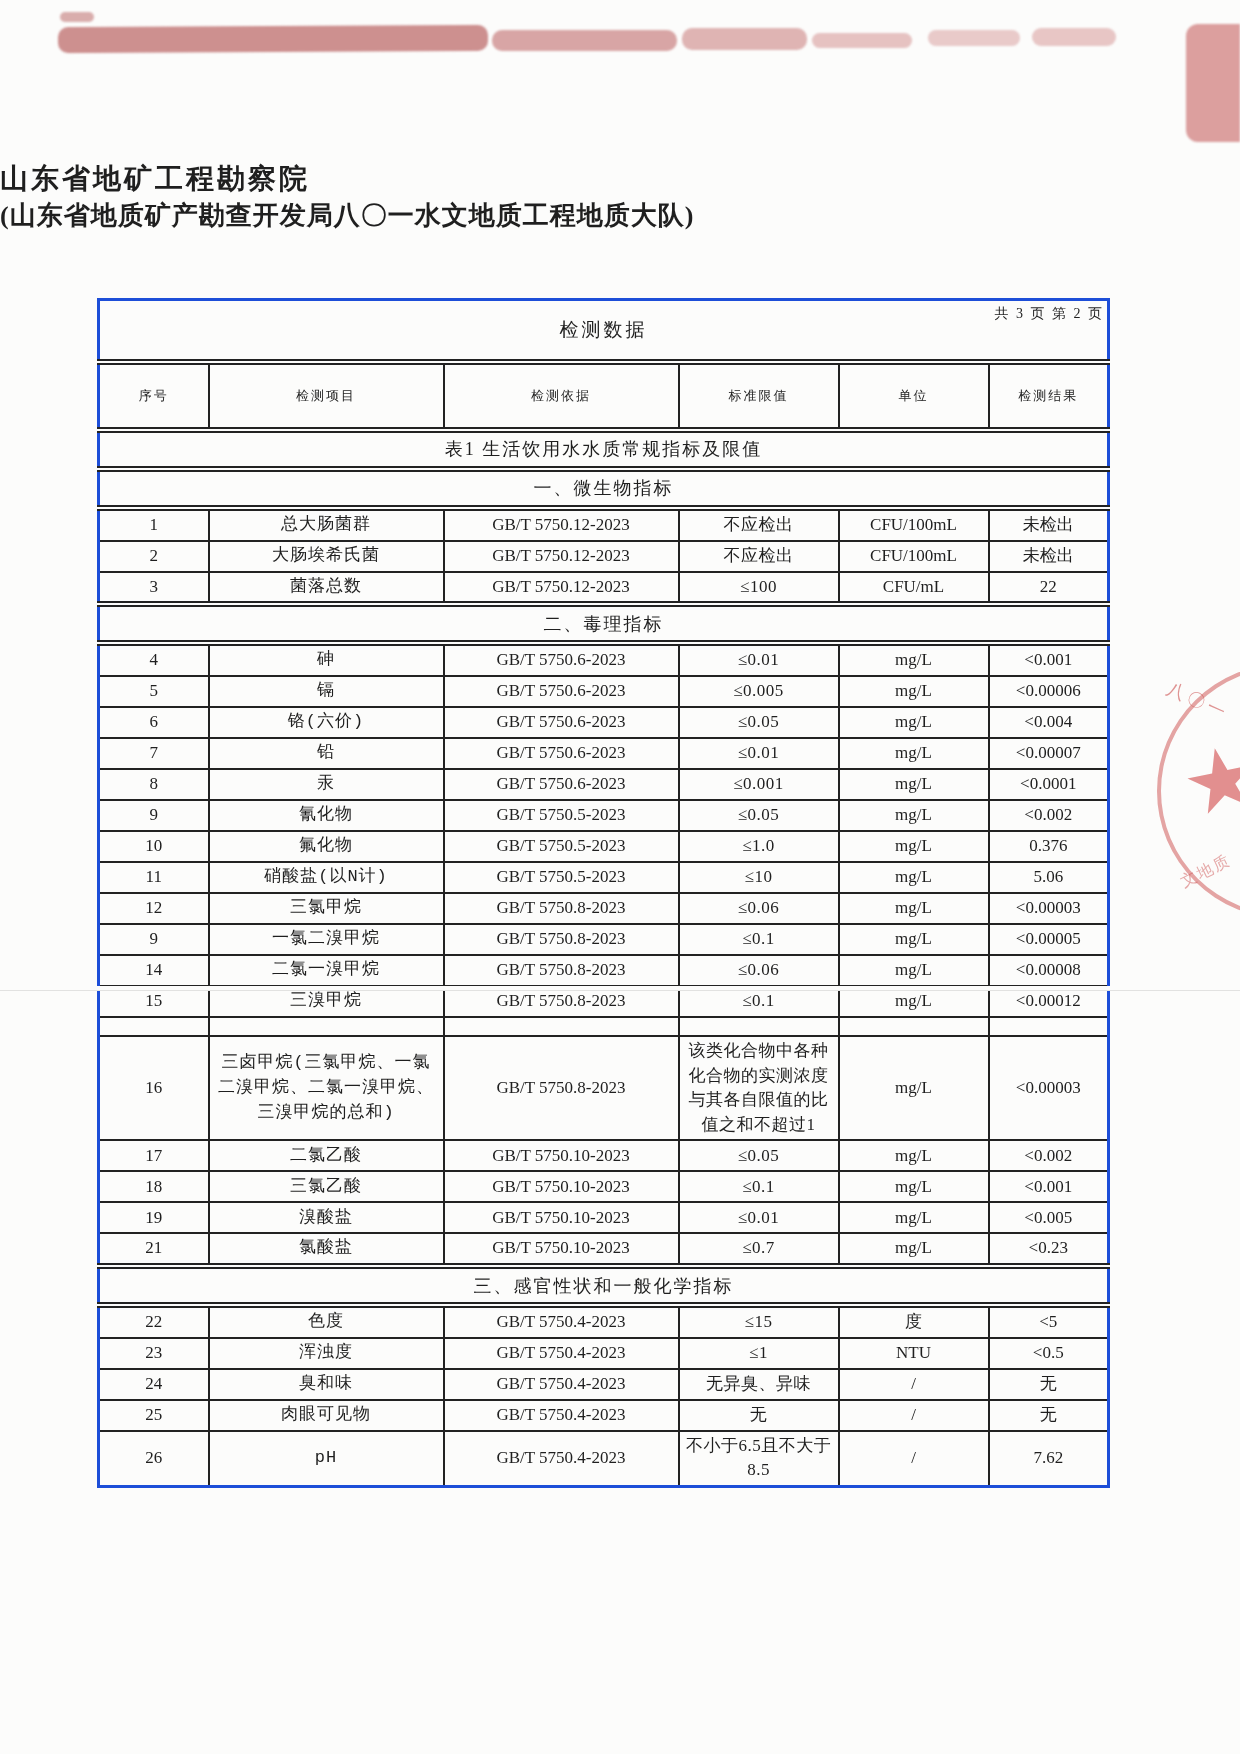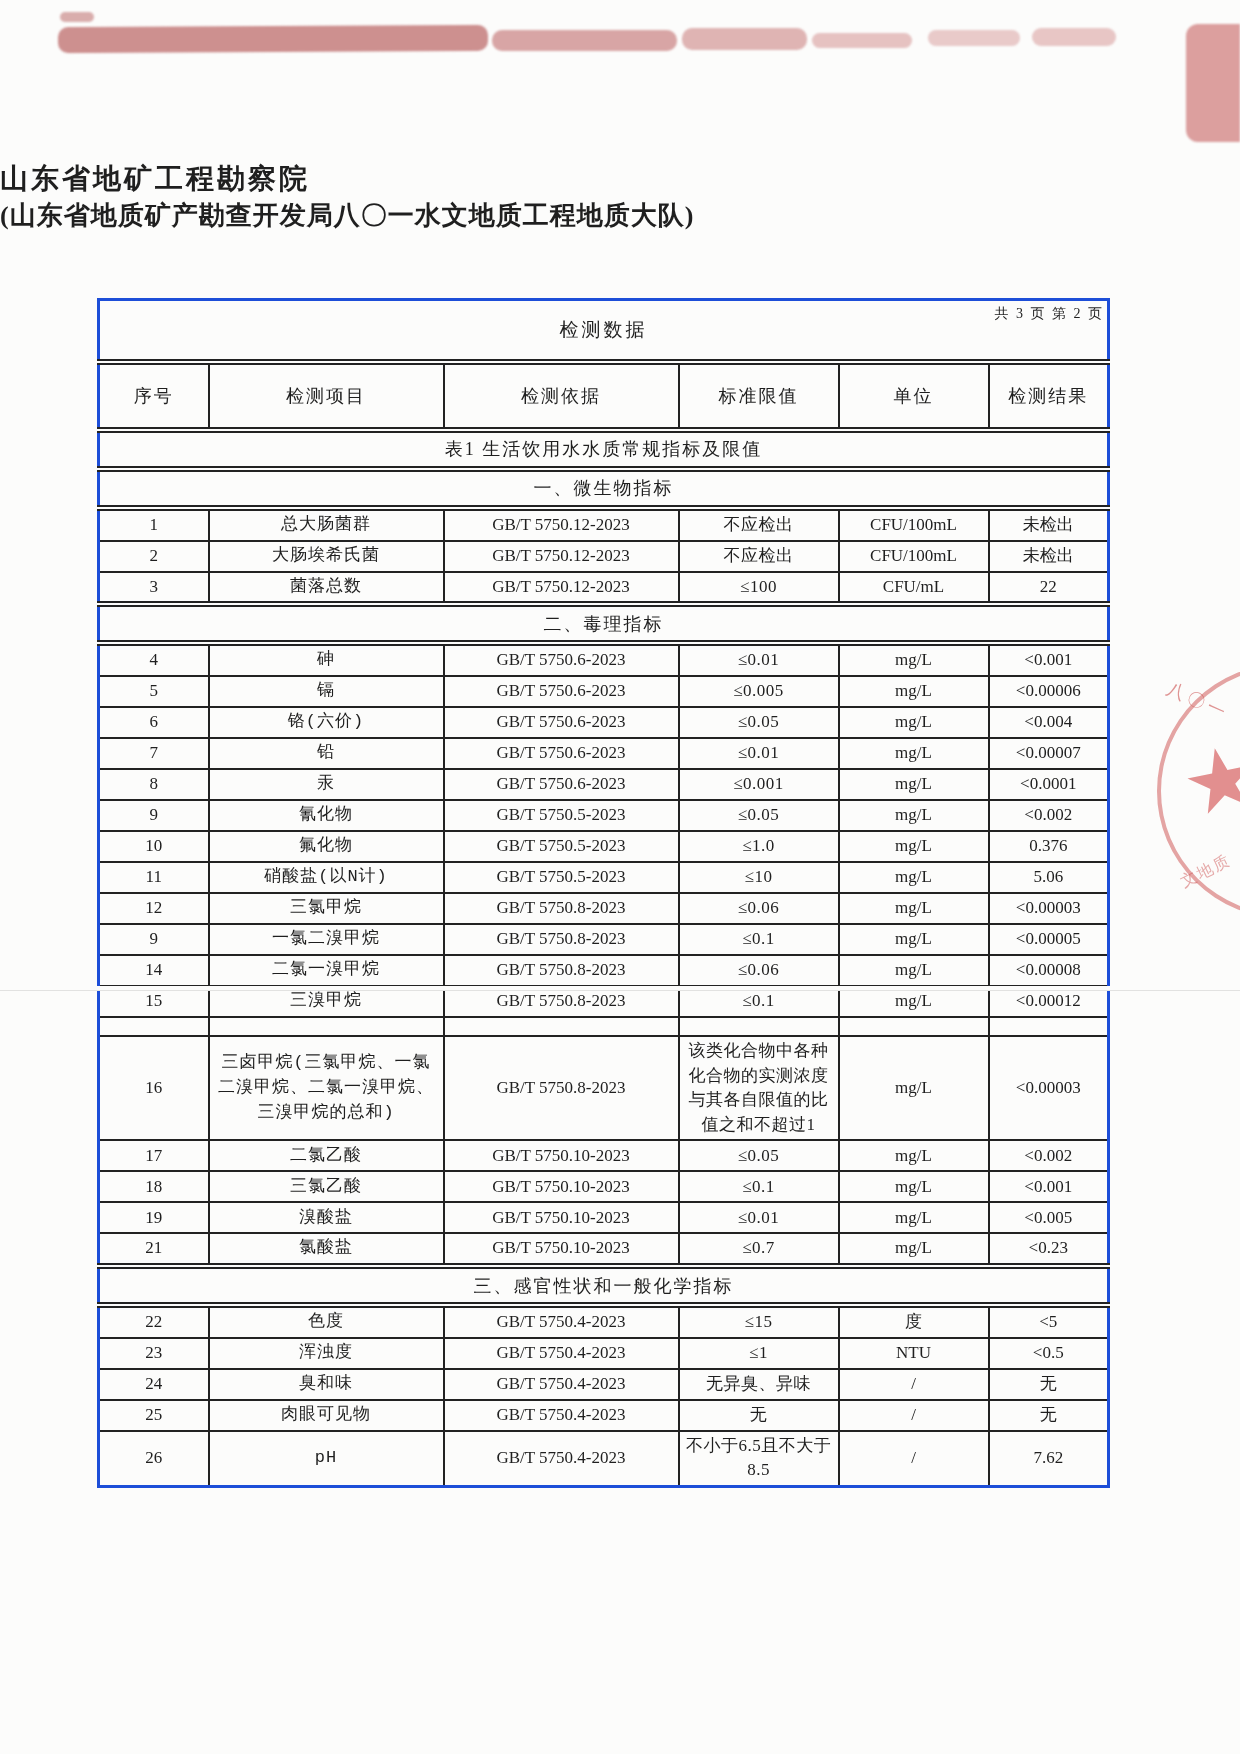--- a/index.html
+++ b/index.html
@@ -18,21 +18,21 @@
   table.report{
     position:absolute;top:298px;left:97px;width:1010px;
     border-collapse:collapse;table-layout:fixed;
     border:3px solid #1d4ed8;
   }
   table.report th,table.report td{
     border:2px solid #222;text-align:center;vertical-align:middle;
     padding:2px 4px;font-weight:400;overflow:hidden;
   }
   tr.caption-row th{height:54px;font-size:19px;letter-spacing:3px;border-bottom:6px double #222;}
-  tr.head-row th{height:58px;font-size:18px;letter-spacing:2px;border-bottom:6px double #222;margin-top:20px;}
+  tr.head-row th{height:58px;font-size:13px;letter-spacing:2px;border-bottom:6px double #222;margin-top:20px;}
   tbody tr{height:31px;}
   tbody td{font-size:17px;line-height:1.45;}
   tbody td.cell-item{letter-spacing:1px;font-family:Liberation Mono, monospace;}
   tbody td.cell-limit{letter-spacing:0.5px;}
   tr.band td{height:29px;font-size:18px;letter-spacing:2px;
     border-top:6px double #222;border-bottom:6px double #222;}
   tr.spacer{height:19px;}
   
   .stain{position:absolute;filter:blur(1.2px);border-radius:10px;}
   .stain.s1{left:58px;top:26px;width:430px;height:26px;background:rgba(166,54,54,.55);transform:rotate(-.3deg);}

